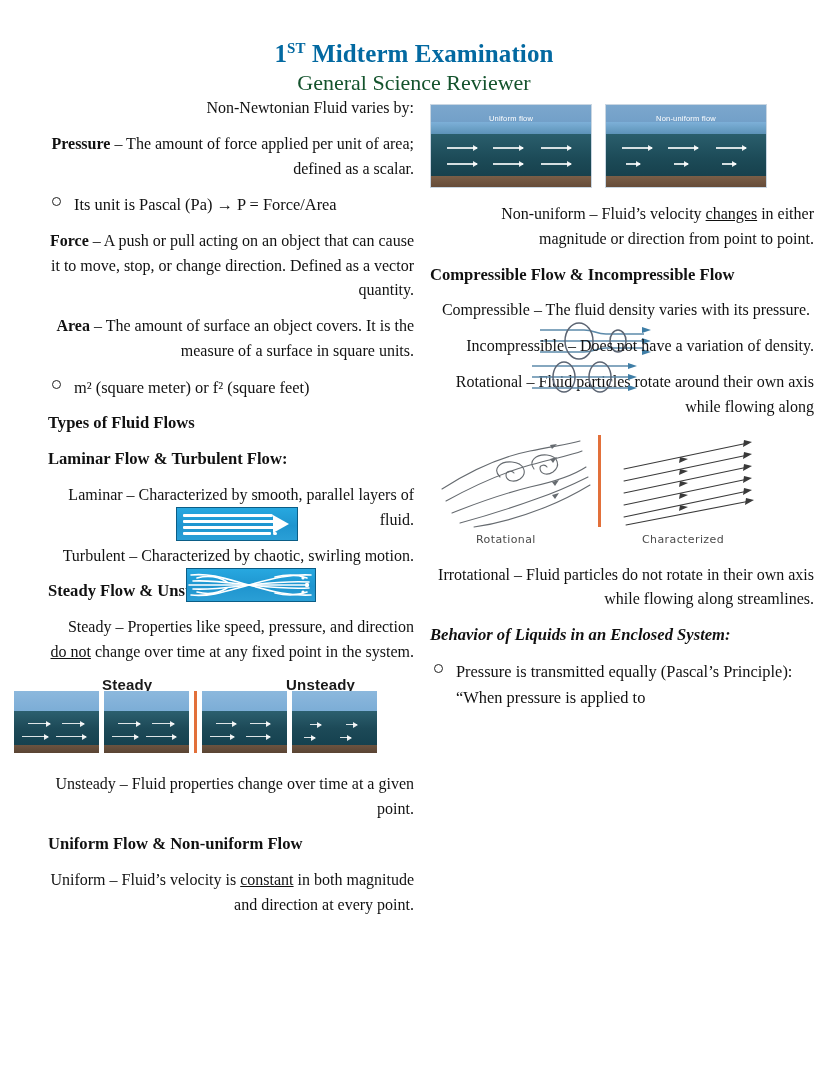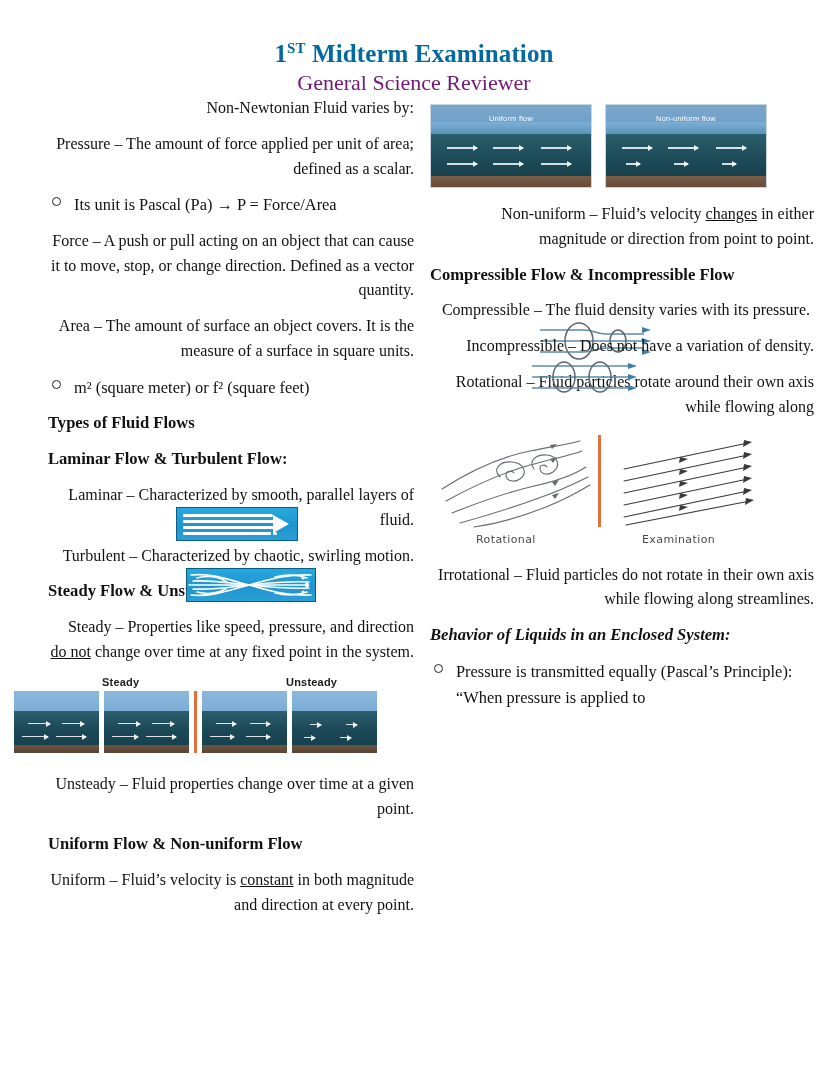--- a/index.html
+++ b/index.html
@@ -14,36 +14,36 @@
   .page{position:relative;width:828px;height:1071px;}
 
   
   .title-block{position:absolute;left:0;top:40px;width:828px;text-align:center;}
   .doc-title{
     font-size:25px;font-weight:bold;color:#0369a1;line-height:1.1;
     letter-spacing:.1px;
   }
   .doc-title sup{font-size:15px;vertical-align:super;font-weight:bold;}
   .doc-sub{
-    font-size:22px;color:#701a75;line-height:1.15;margin-top:2px;
+    font-size:22px;color:#14532d;line-height:1.15;margin-top:2px;
     font-family:"Liberation Serif", serif;
   }
 
   
   .col{position:absolute;top:96px;}
   .col-left{left:14px;width:400px;}
   .col-right{left:430px;width:384px;}
 
   p.txt{
     margin:0 0 11px 0;
     font-size:16px;line-height:1.55;
     text-align:right;
   }
   p.indent{margin-left:34px;}
-  .b{font-weight:normal;}
+  .b{font-weight:bold;}
   .u{text-decoration:underline;}
   .head{font-weight:bold;font-size:16.6px;margin:0 0 11px 0;line-height:1.5;}
   .head-left{margin-left:34px;}
 
   
   .bullet{position:relative;margin:0 0 11px 0;padding-left:26px;
           font-size:16.4px;line-height:1.55;}
   .bullet .mk{
     position:absolute;left:4px;top:5px;width:7px;height:7px;
     border:1.3px solid #222;border-radius:50%;
@@ -76,21 +76,21 @@
   .panel .water{position:absolute;left:0;right:0;top:20px;bottom:8px;
               background:linear-gradient(180deg,#2c5f6e 0%,#1d4a58 50%,#15414f 100%);}
   .panel .floor{position:absolute;left:0;right:0;bottom:0;height:8px;
               background:linear-gradient(180deg,#6b5340 0%,#5a4433 100%);}
   .panel .ar{position:absolute;height:1.6px;background:rgba(255,255,255,.85);}
   .panel .ar:after{content:"";position:absolute;right:-1px;top:-2.2px;
       width:0;height:0;border-top:3px solid transparent;border-bottom:3px solid transparent;
       border-left:5px solid rgba(255,255,255,.9);}
   .divider-v{width:3px;background:#e2703a;flex:none;}
   .strip-label{
-    position:absolute;font-size:11px;font-weight:bold;color:#1a1a1a;
+    position:absolute;font-size:15px;font-weight:bold;color:#1a1a1a;
     font-family:"Liberation Sans", sans-serif;letter-spacing:.2px;
   }
 
   
   .flowcards{display:flex;gap:13px;}
   .fcard{width:160px;height:82px;position:relative;overflow:hidden;
          border:1px solid #c9d6e2;flex:none;background:#24515f;}
   .fcard .hdr{position:absolute;left:0;right:0;top:0;height:26px;
       background:linear-gradient(180deg,#7ba7cd 0%,#6e9cc6 100%);
       color:#ffffff;font-size:7.5px;font-family:"Liberation Sans", sans-serif;
@@ -361,21 +361,21 @@
           <polygon points="250,38 258,40 249,44"></polygon>
           <polygon points="250,50 258,52 249,56"></polygon>
           <polygon points="250,62 258,64 249,68"></polygon>
           <polygon points="250,74 258,76 249,80"></polygon>
         </g>
       </svg>
     </div>
 
     <div class="rotlabels" style="margin-bottom:10px;">
       <span style="left:46px;top:2px;">Rotational</span>
-      <span style="left:212px;top:2px;">Examination</span>
+      <span style="left:212px;top:2px;">Characterized</span>
     </div>
 
     <p class="txt">Irrotational – Fluid particles do not rotate in their own axis while flowing along streamlines.</p>
 
     <p class="head" style="font-style:italic;">Behavior of Liquids in an Enclosed System:</p>
 
 
     <div class="bullet">
       <span class="mk"></span>
       <span>Pressure is transmitted equally (Pascal’s Principle): “When pressure is applied to</span>

